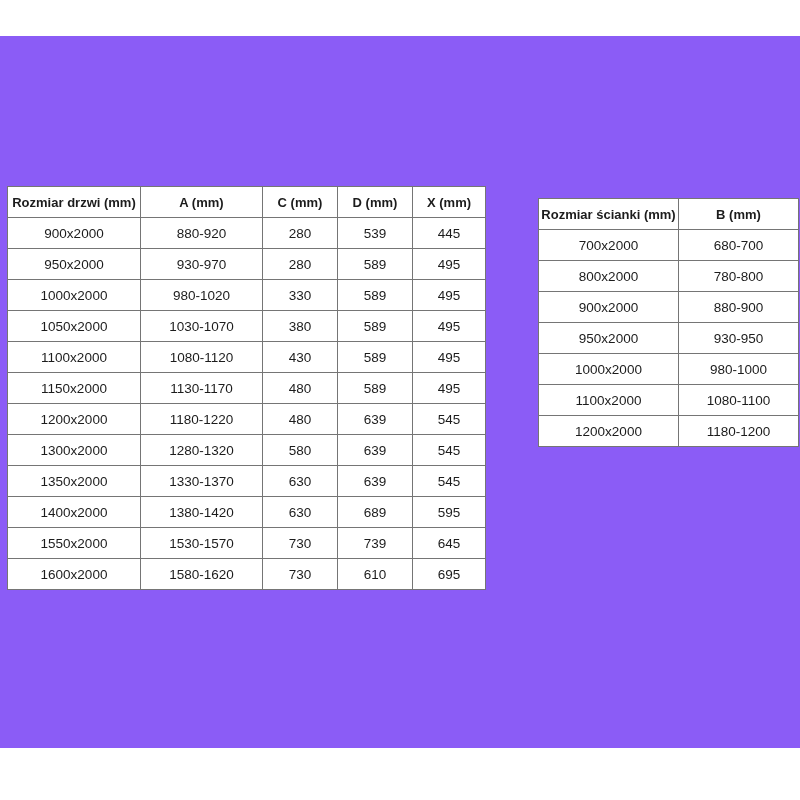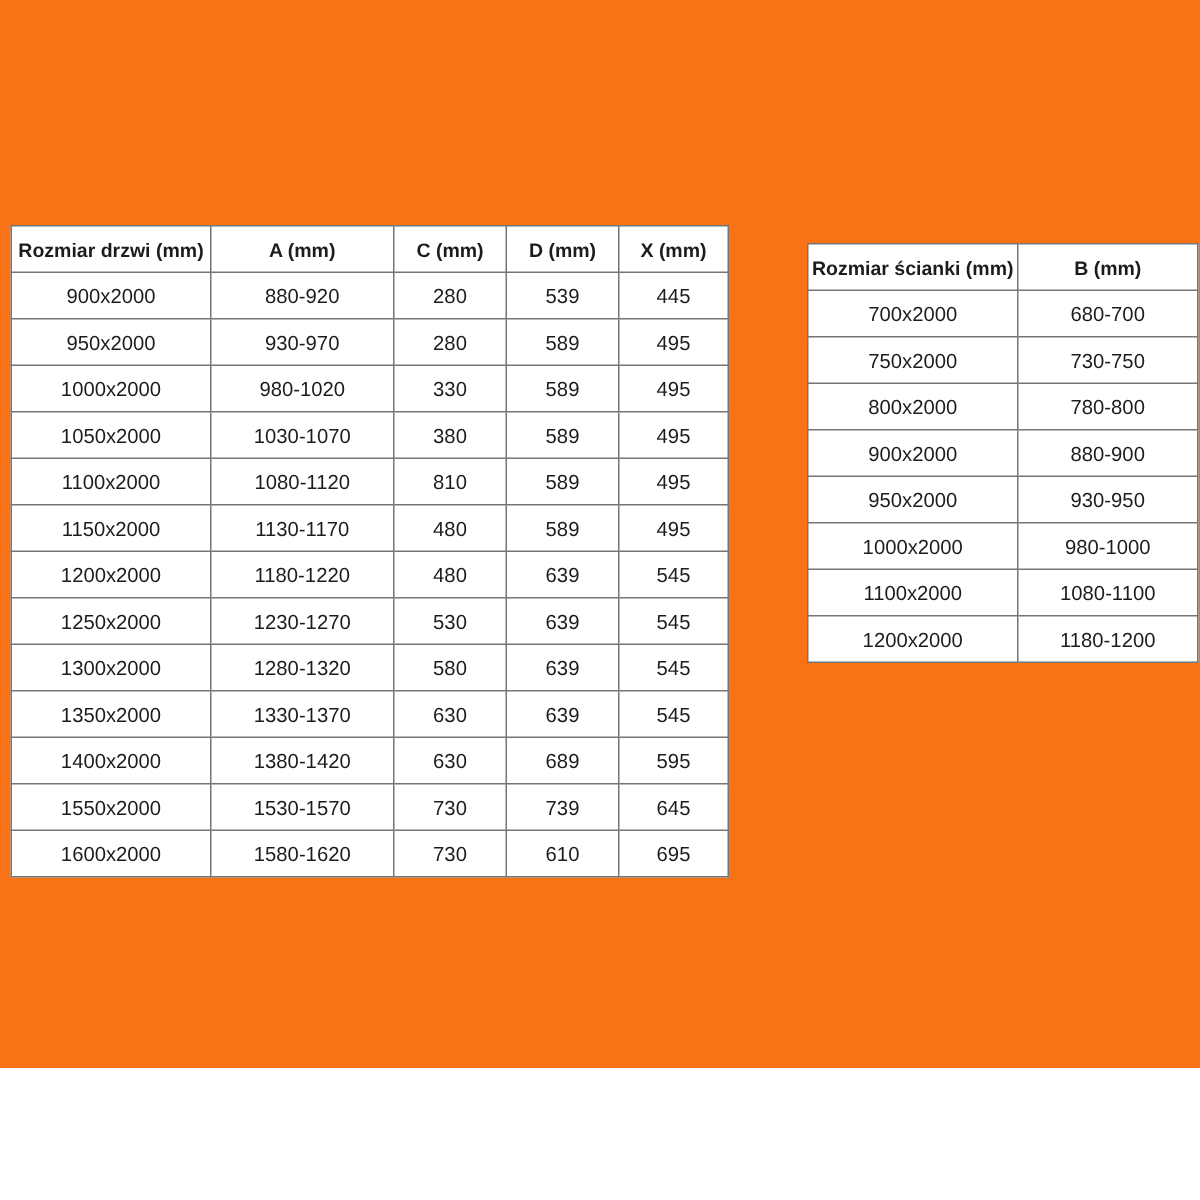--- a/index.html
+++ b/index.html
@@ -4,23 +4,24 @@
 <style>
   html, body {
     margin: 0;
     padding: 0;
     background: #ffffff;
   }
   .stage {
     position: relative;
     width: 800px;
     height: 712px;
-    background: #f97316;
+    background: #8b5cf6;
     overflow: hidden;
     font-family: "Liberation Sans", sans-serif;
+    margin-top: 36px;
   }
   table.spec-table {
     position: absolute;
     border-collapse: collapse;
     table-layout: fixed;
     background: #ffffff;
   }
   table.spec-table th,
   table.spec-table td {
     border: 1px solid #757575;
@@ -99,42 +100,35 @@
         <tr>
           <td>1050x2000</td>
           <td>1030-1070</td>
           <td>380</td>
           <td>589</td>
           <td>495</td>
         </tr>
         <tr>
           <td>1100x2000</td>
           <td>1080-1120</td>
-          <td>810</td>
+          <td>430</td>
           <td>589</td>
           <td>495</td>
         </tr>
         <tr>
           <td>1150x2000</td>
           <td>1130-1170</td>
           <td>480</td>
           <td>589</td>
           <td>495</td>
         </tr>
         <tr>
           <td>1200x2000</td>
           <td>1180-1220</td>
           <td>480</td>
-          <td>639</td>
-          <td>545</td>
-        </tr>
-        <tr>
-          <td>1250x2000</td>
-          <td>1230-1270</td>
-          <td>530</td>
           <td>639</td>
           <td>545</td>
         </tr>
         <tr>
           <td>1300x2000</td>
           <td>1280-1320</td>
           <td>580</td>
           <td>639</td>
           <td>545</td>
         </tr>
@@ -179,24 +173,20 @@
           <th>Rozmiar ścianki (mm)</th>
           <th>B (mm)</th>
         </tr>
     </thead>
     <tbody>
         <tr>
           <td>700x2000</td>
           <td>680-700</td>
         </tr>
         <tr>
-          <td>750x2000</td>
-          <td>730-750</td>
-        </tr>
-        <tr>
           <td>800x2000</td>
           <td>780-800</td>
         </tr>
         <tr>
           <td>900x2000</td>
           <td>880-900</td>
         </tr>
         <tr>
           <td>950x2000</td>
           <td>930-950</td>

